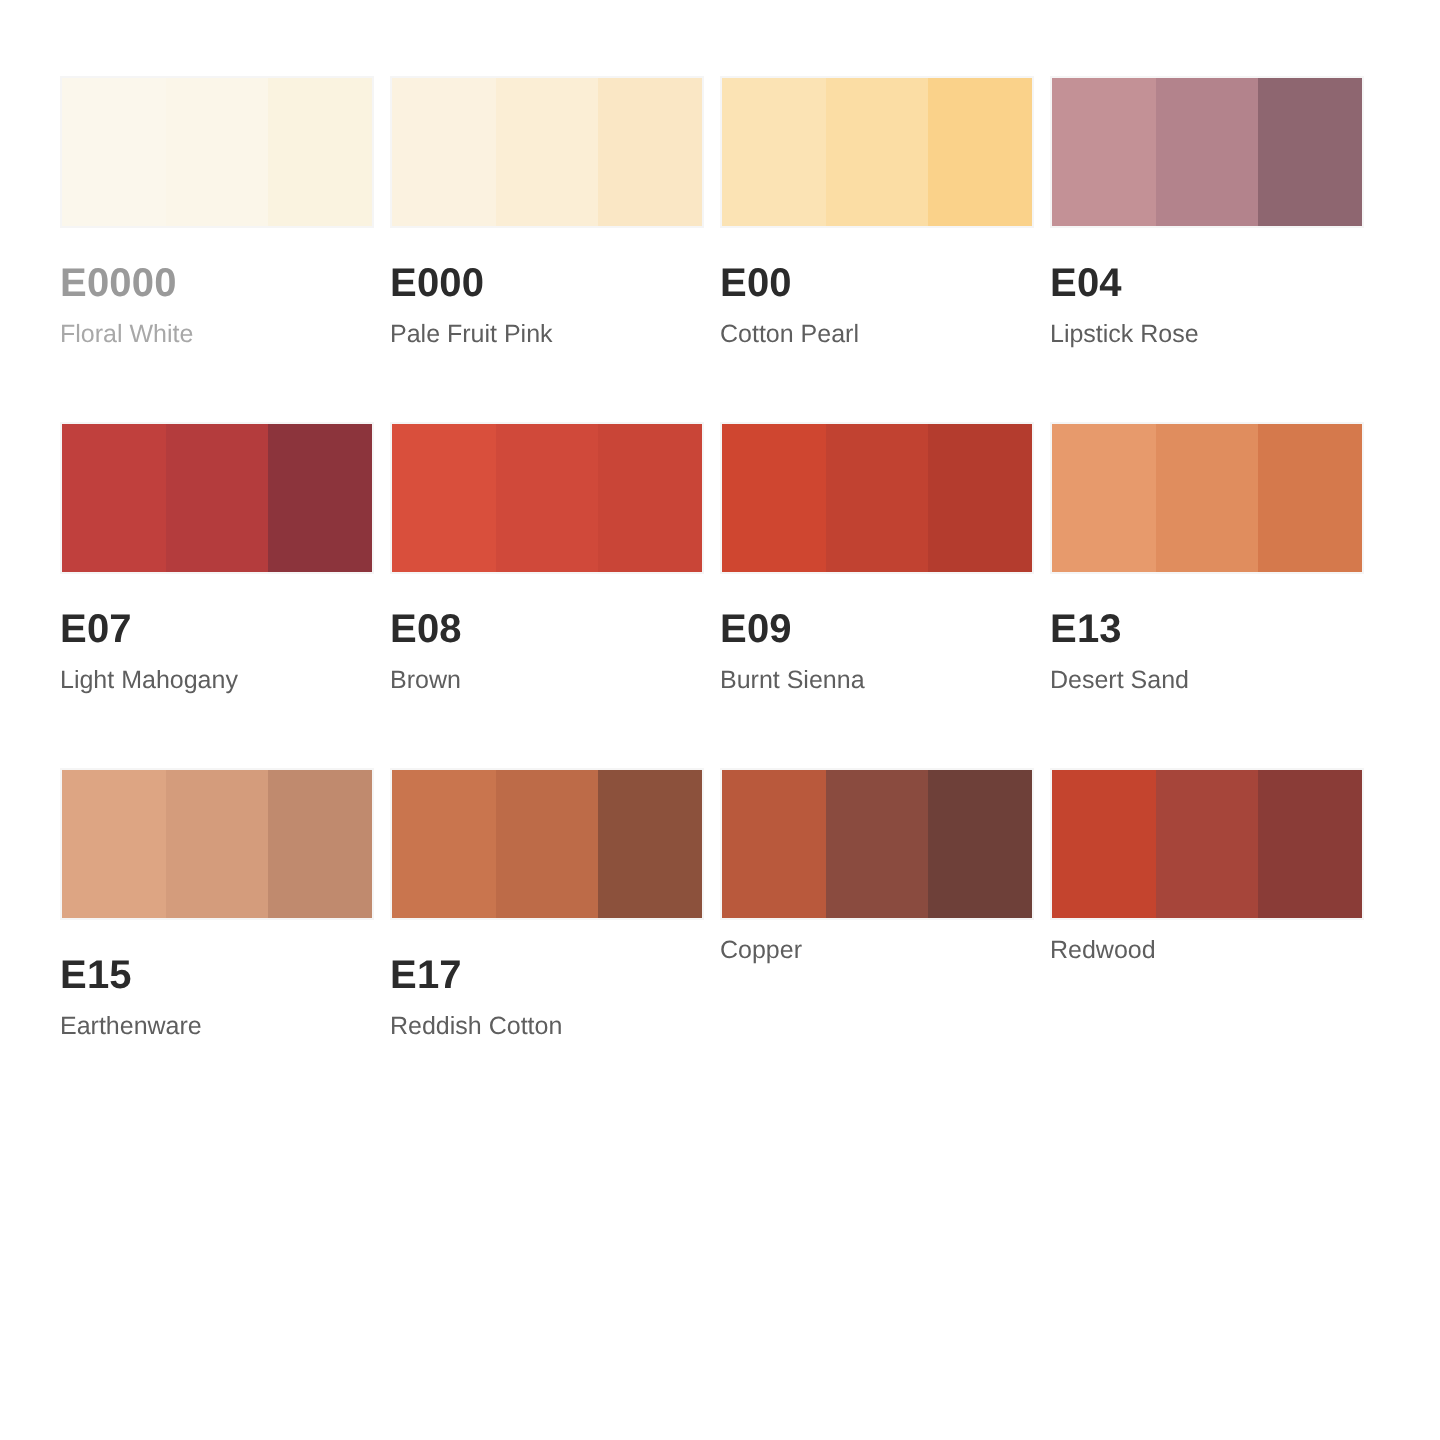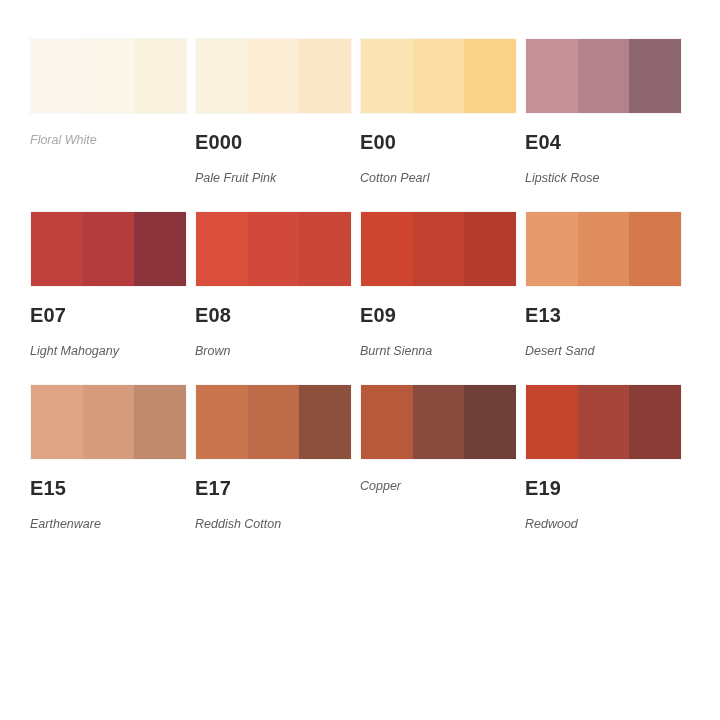--- a/index.html
+++ b/index.html
@@ -42,41 +42,41 @@
     font-size: 20px;
     font-weight: bold;
     color: #2b2b2b;
     margin-top: 18px;
     letter-spacing: 0.1px;
     line-height: 1;
   }
   .swatch-name {
     font-size: 12.5px;
     color: #5e5e5e;
-    margin-top: 20px;
+    margin-top: 9px;
     line-height: 1;
-    font-style: italic;
   }
   .swatch-cell.muted .swatch-code {
     color: #9a9a9a;
   }
   .swatch-cell.muted .swatch-name {
     color: #a8a8a8;
   }
 </style>
 </head>
 <body>
 
 <div id="swatch-grid">
     <div class="swatch-cell muted">
       <div class="swatch-chip">
         <div class="swatch-band" style="background: rgb(251, 247, 236);"></div>
         <div class="swatch-band" style="background: rgb(251, 246, 233);"></div>
         <div class="swatch-band" style="background: rgb(250, 243, 224);"></div>
       </div>
+      <div class="swatch-code">E0000</div>
       <div class="swatch-name">Floral White</div>
     </div>
     <div class="swatch-cell">
       <div class="swatch-chip">
         <div class="swatch-band" style="background: rgb(251, 242, 224);"></div>
         <div class="swatch-band" style="background: rgb(251, 238, 213);"></div>
         <div class="swatch-band" style="background: rgb(250, 231, 197);"></div>
       </div>
       <div class="swatch-code">E000</div>
       <div class="swatch-name">Pale Fruit Pink</div>
@@ -160,16 +160,15 @@
         <div class="swatch-band" style="background: rgb(110, 64, 57);"></div>
       </div>
       <div class="swatch-name">Copper</div>
     </div>
     <div class="swatch-cell">
       <div class="swatch-chip">
         <div class="swatch-band" style="background: rgb(196, 68, 46);"></div>
         <div class="swatch-band" style="background: rgb(166, 69, 58);"></div>
         <div class="swatch-band" style="background: rgb(138, 60, 55);"></div>
       </div>
-      <div class="swatch-code">E19</div>
       <div class="swatch-name">Redwood</div>
     </div>
   </div>
 
 </body></html>

